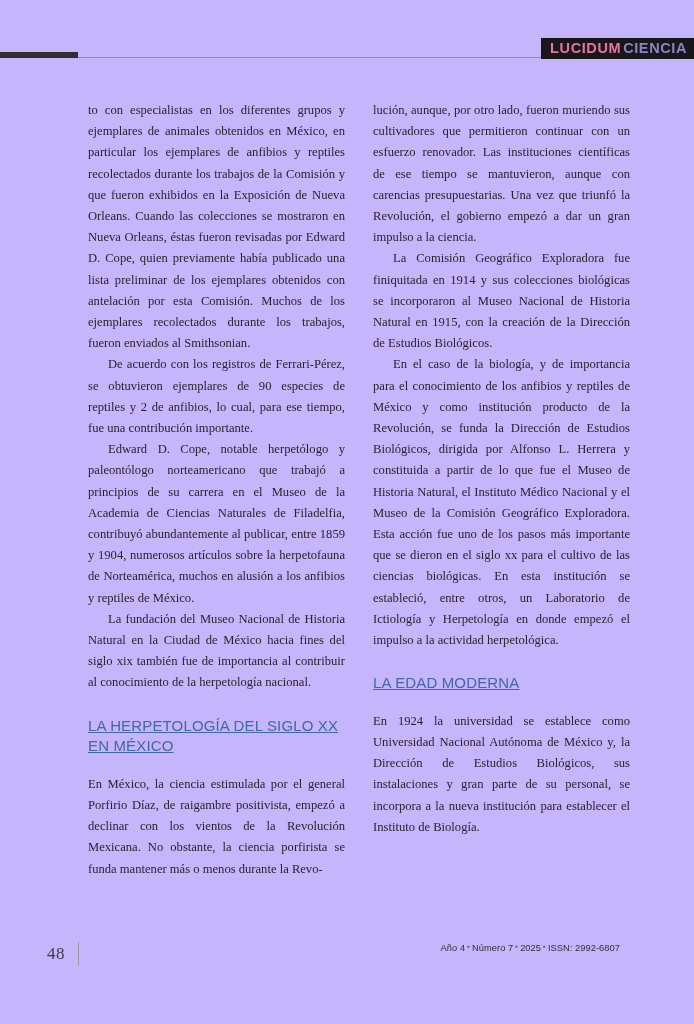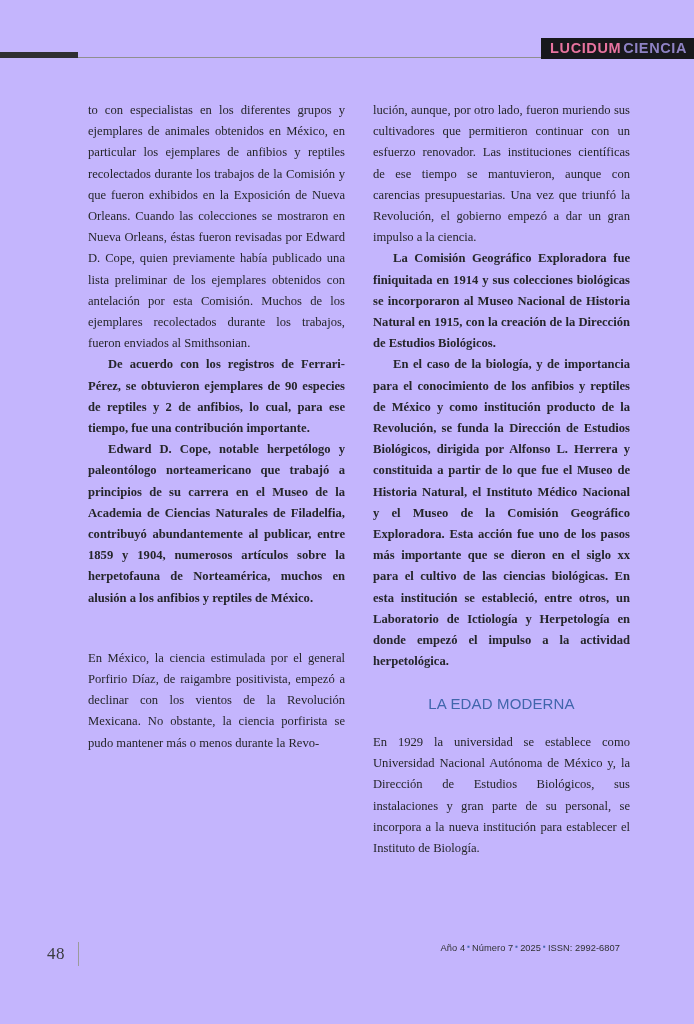--- a/index.html
+++ b/index.html
@@ -79,34 +79,34 @@
     margin: 0;
     font-size: 12.6px;
     line-height: 21.2px;
     color: #25262a;
     text-align: justify;
     text-justify: inter-word;
     hyphens: manual;
   }
   .col p.indent {
     text-indent: 20px;
-    font-weight: bold;
   }
   .col p.cont {
     text-indent: 0;
   }
   .col h2 {
     margin: 0;
     font-family: "Liberation Sans", "DejaVu Sans", sans-serif;
     font-size: 15px;
     font-weight: normal;
     line-height: 20.5px;
     color: #4166ac;
     letter-spacing: 0.15px;
-    text-align: center;
+    text-align: left;
+    text-decoration: underline;
   }
   .sp-before-head { height: 22px; }
   .sp-after-head  { height: 17px; }
 
   
   .footer {
     position: absolute;
     left: 0;
     bottom: 0;
     width: 694px;
@@ -163,37 +163,39 @@
       <span class="logo-word logo-ciencia">CIENCIA</span>
     </div>
   </div>
 
   <div class="columns">
 
     <div class="col">
       <p class="cont">to con especialistas en los diferentes grupos y ejemplares de animales obtenidos en México, en particular los ejemplares de anfibios y reptiles recolectados durante los trabajos de la Comisión y que fueron exhibidos en la Exposición de Nueva Orleans. Cuando las colecciones se mostraron en Nueva Orleans, éstas fueron revisadas por Edward D. Cope, quien previamente había publicado una lista preliminar de los ejemplares obtenidos con antelación por esta Comisión. Muchos de los ejemplares recolectados durante los trabajos, fueron enviados al Smithsonian.</p>
       <p class="indent">De acuerdo con los registros de Ferrari-Pérez, se obtuvieron ejemplares de 90 especies de reptiles y 2 de anfibios, lo cual, para ese tiempo, fue una contribución importante.</p>
       <p class="indent">Edward D. Cope, notable herpetólogo y paleontólogo norteamericano que trabajó a principios de su carrera en el Museo de la Academia de Ciencias Naturales de Filadelfia, contribuyó abundantemente al publicar, entre 1859 y 1904, numerosos artículos sobre la herpetofauna de Norteamérica, muchos en alusión a los anfibios y reptiles de México.</p>
+      <p class="indent">La fundación del Museo Nacional de Historia Natural en la Ciudad de México hacia fines del siglo xix también fue de importancia al contribuir al conocimiento de la herpetología nacional.</p>
 
       <div class="sp-before-head"></div>
+      <h2>LA HERPETOLOGÍA DEL SIGLO XX EN MÉXICO</h2>
       <div class="sp-after-head"></div>
 
-      <p class="cont">En México, la ciencia estimulada por el general Porfirio Díaz, de raigambre positivista, empezó a declinar con los vientos de la Revolución Mexicana. No obstante, la ciencia porfirista se pudo mantener más o menos durante la Revo-</p>
+      <p class="cont">En México, la ciencia estimulada por el general Porfirio Díaz, de raigambre positivista, empezó a declinar con los vientos de la Revolución Mexicana. No obstante, la ciencia porfirista se funda mantener más o menos durante la Revo-</p>
     </div>
 
     <div class="col">
       <p class="cont">lución, aunque, por otro lado, fueron muriendo sus cultivadores que permitieron continuar con un esfuerzo renovador. Las instituciones científicas de ese tiempo se mantuvieron, aunque con carencias presupuestarias. Una vez que triunfó la Revolución, el gobierno empezó a dar un gran impulso a la ciencia.</p>
       <p class="indent">La Comisión Geográfico Exploradora fue finiquitada en 1914 y sus colecciones biológicas se incorporaron al Museo Nacional de Historia Natural en 1915, con la creación de la Dirección de Estudios Biológicos.</p>
       <p class="indent">En el caso de la biología, y de importancia para el conocimiento de los anfibios y reptiles de México y como institución producto de la Revolución, se funda la Dirección de Estudios Biológicos, dirigida por Alfonso L. Herrera y constituida a partir de lo que fue el Museo de Historia Natural, el Instituto Médico Nacional y el Museo de la Comisión Geográfico Exploradora. Esta acción fue uno de los pasos más importante que se dieron en el siglo xx para el cultivo de las ciencias biológicas. En esta institución se estableció, entre otros, un Laboratorio de Ictiología y Herpetología en donde empezó el impulso a la actividad herpetológica.</p>
 
       <div class="sp-before-head"></div>
       <h2>LA EDAD MODERNA</h2>
       <div class="sp-after-head"></div>
 
-      <p class="cont">En 1929 la universidad se establece como Universidad Nacional Autónoma de México y, la Dirección de Estudios Biológicos, sus instalaciones y gran parte de su personal, se incorpora a la nueva institución para establecer el Instituto de Biología.</p>
+      <p class="cont">En 1924 la universidad se establece como Universidad Nacional Autónoma de México y, la Dirección de Estudios Biológicos, sus instalaciones y gran parte de su personal, se incorpora a la nueva institución para establecer el Instituto de Biología.</p>
     </div>
 
   </div>
 
   <div class="footer">
     <div class="folio-wrap">
       <span class="folio">48</span>
       <span class="folio-bar"></span>
     </div>
     <div class="imprint">

